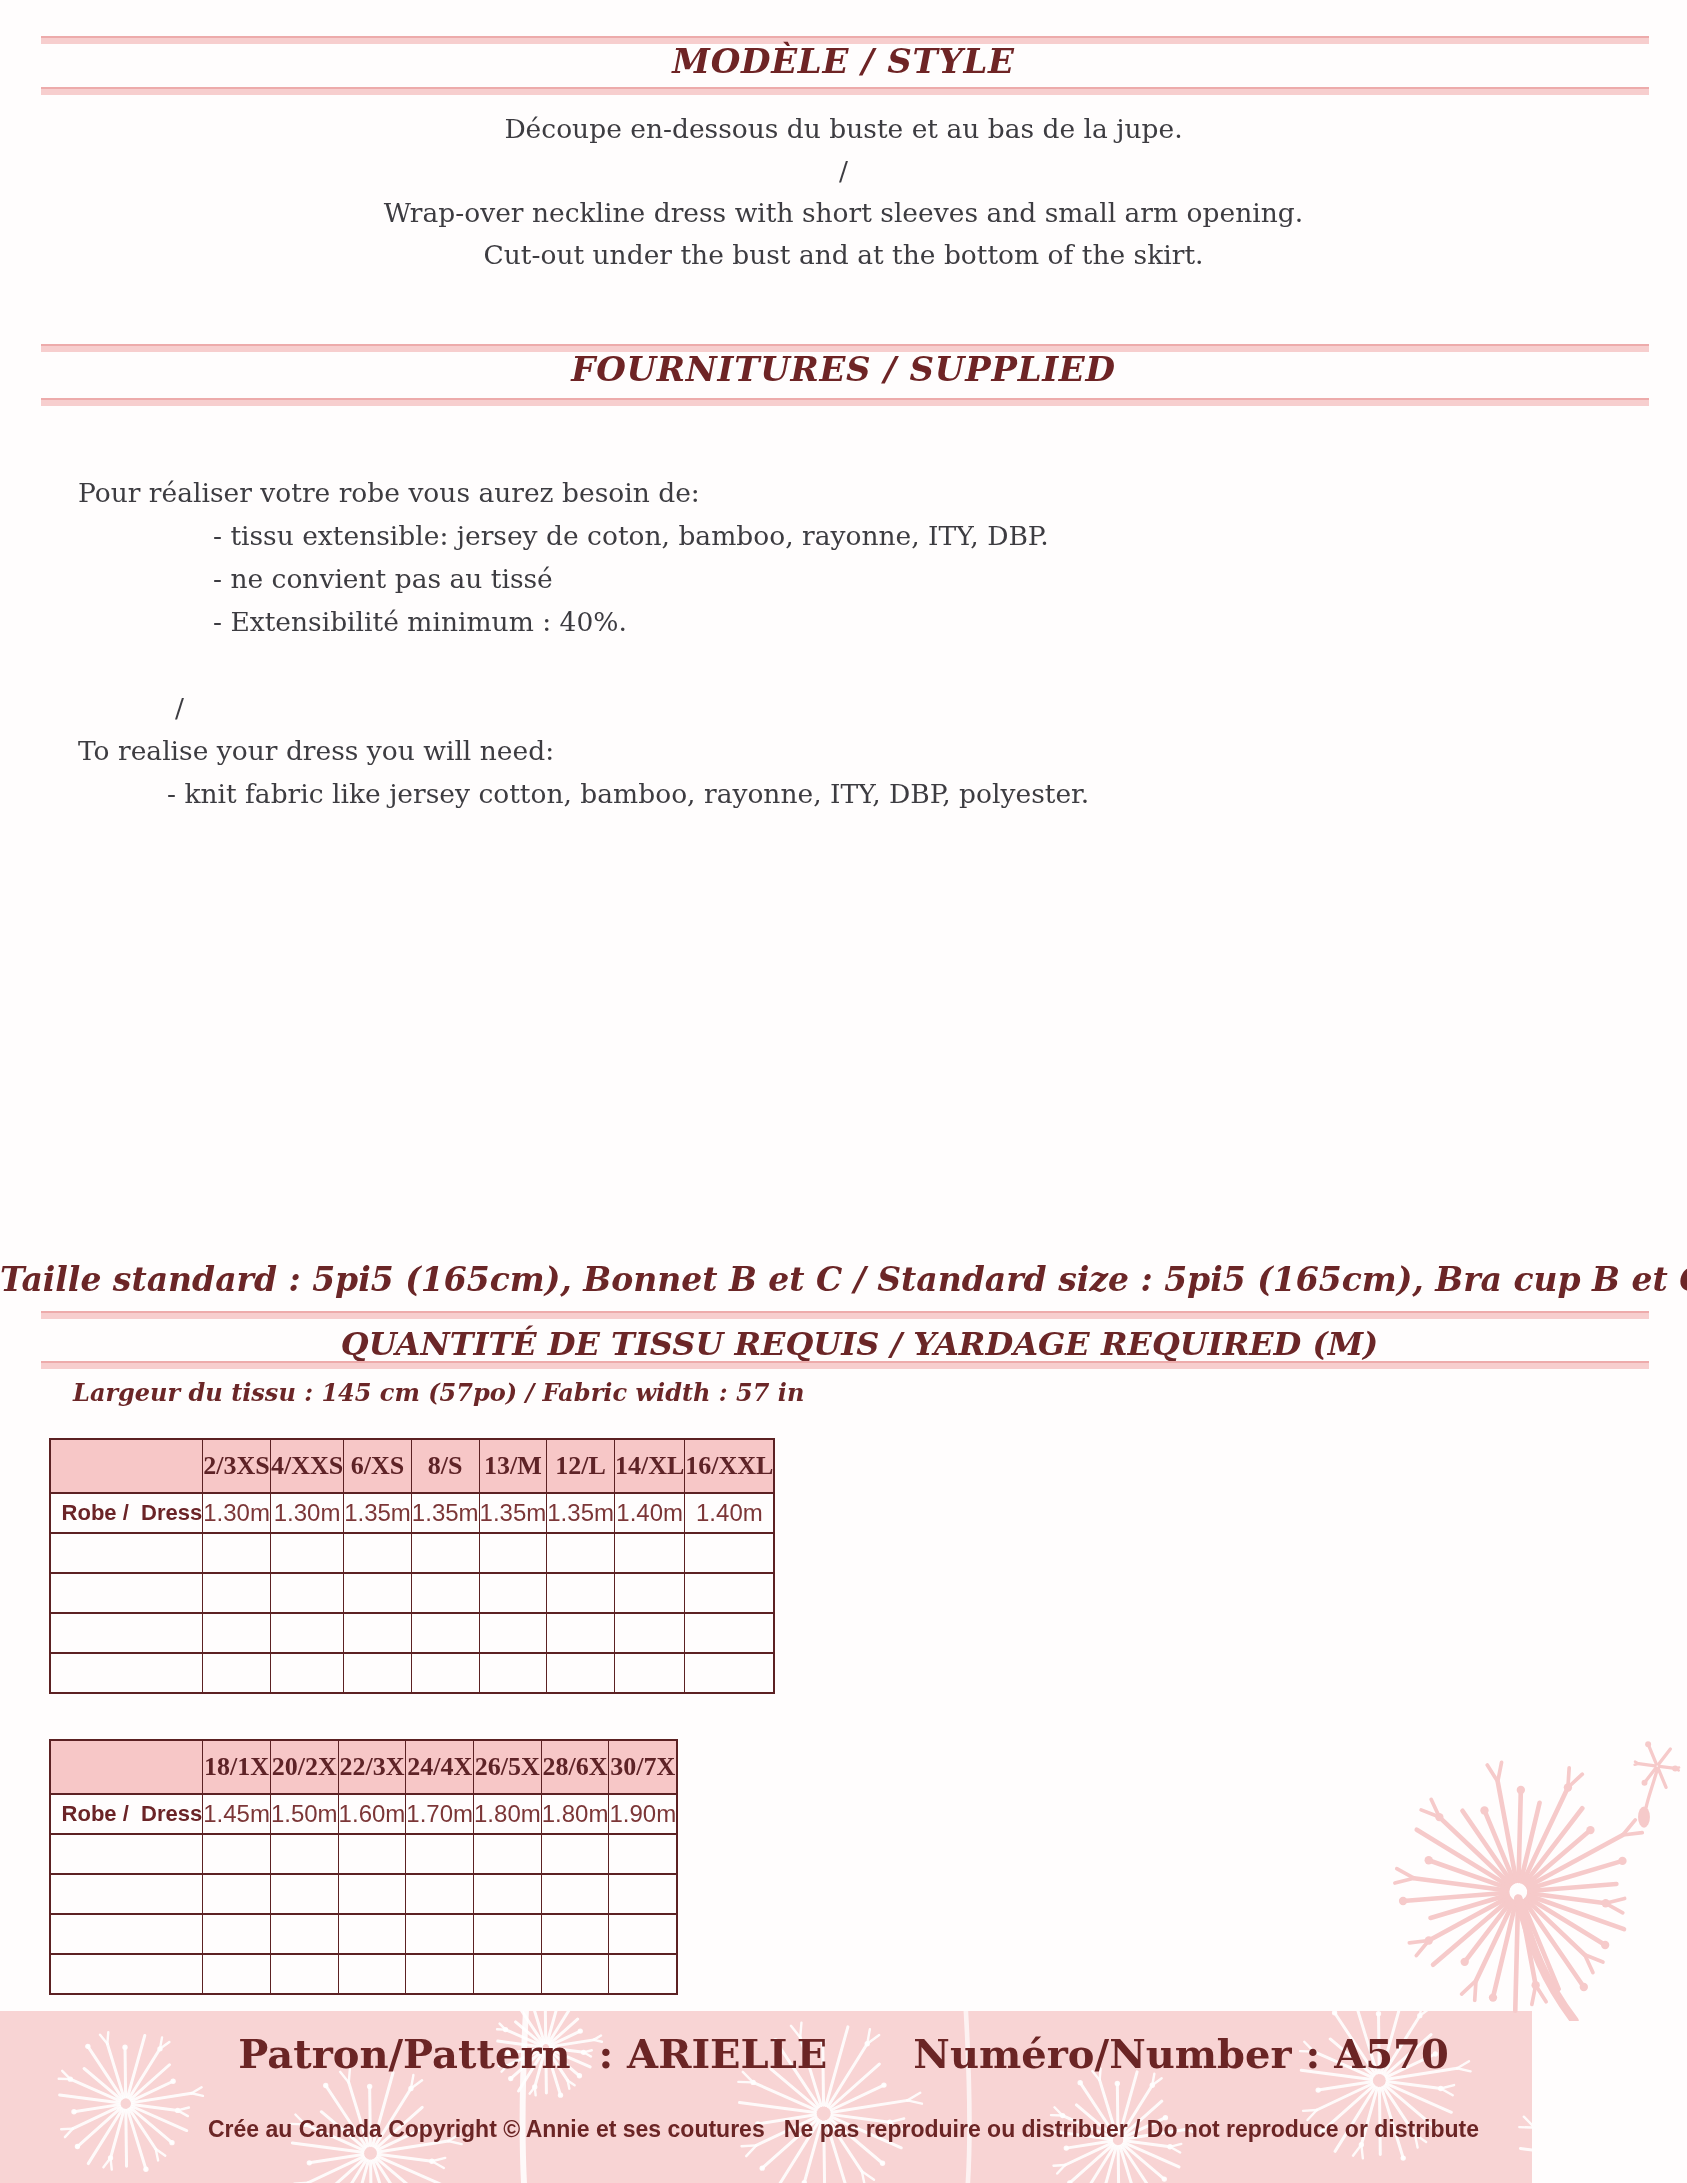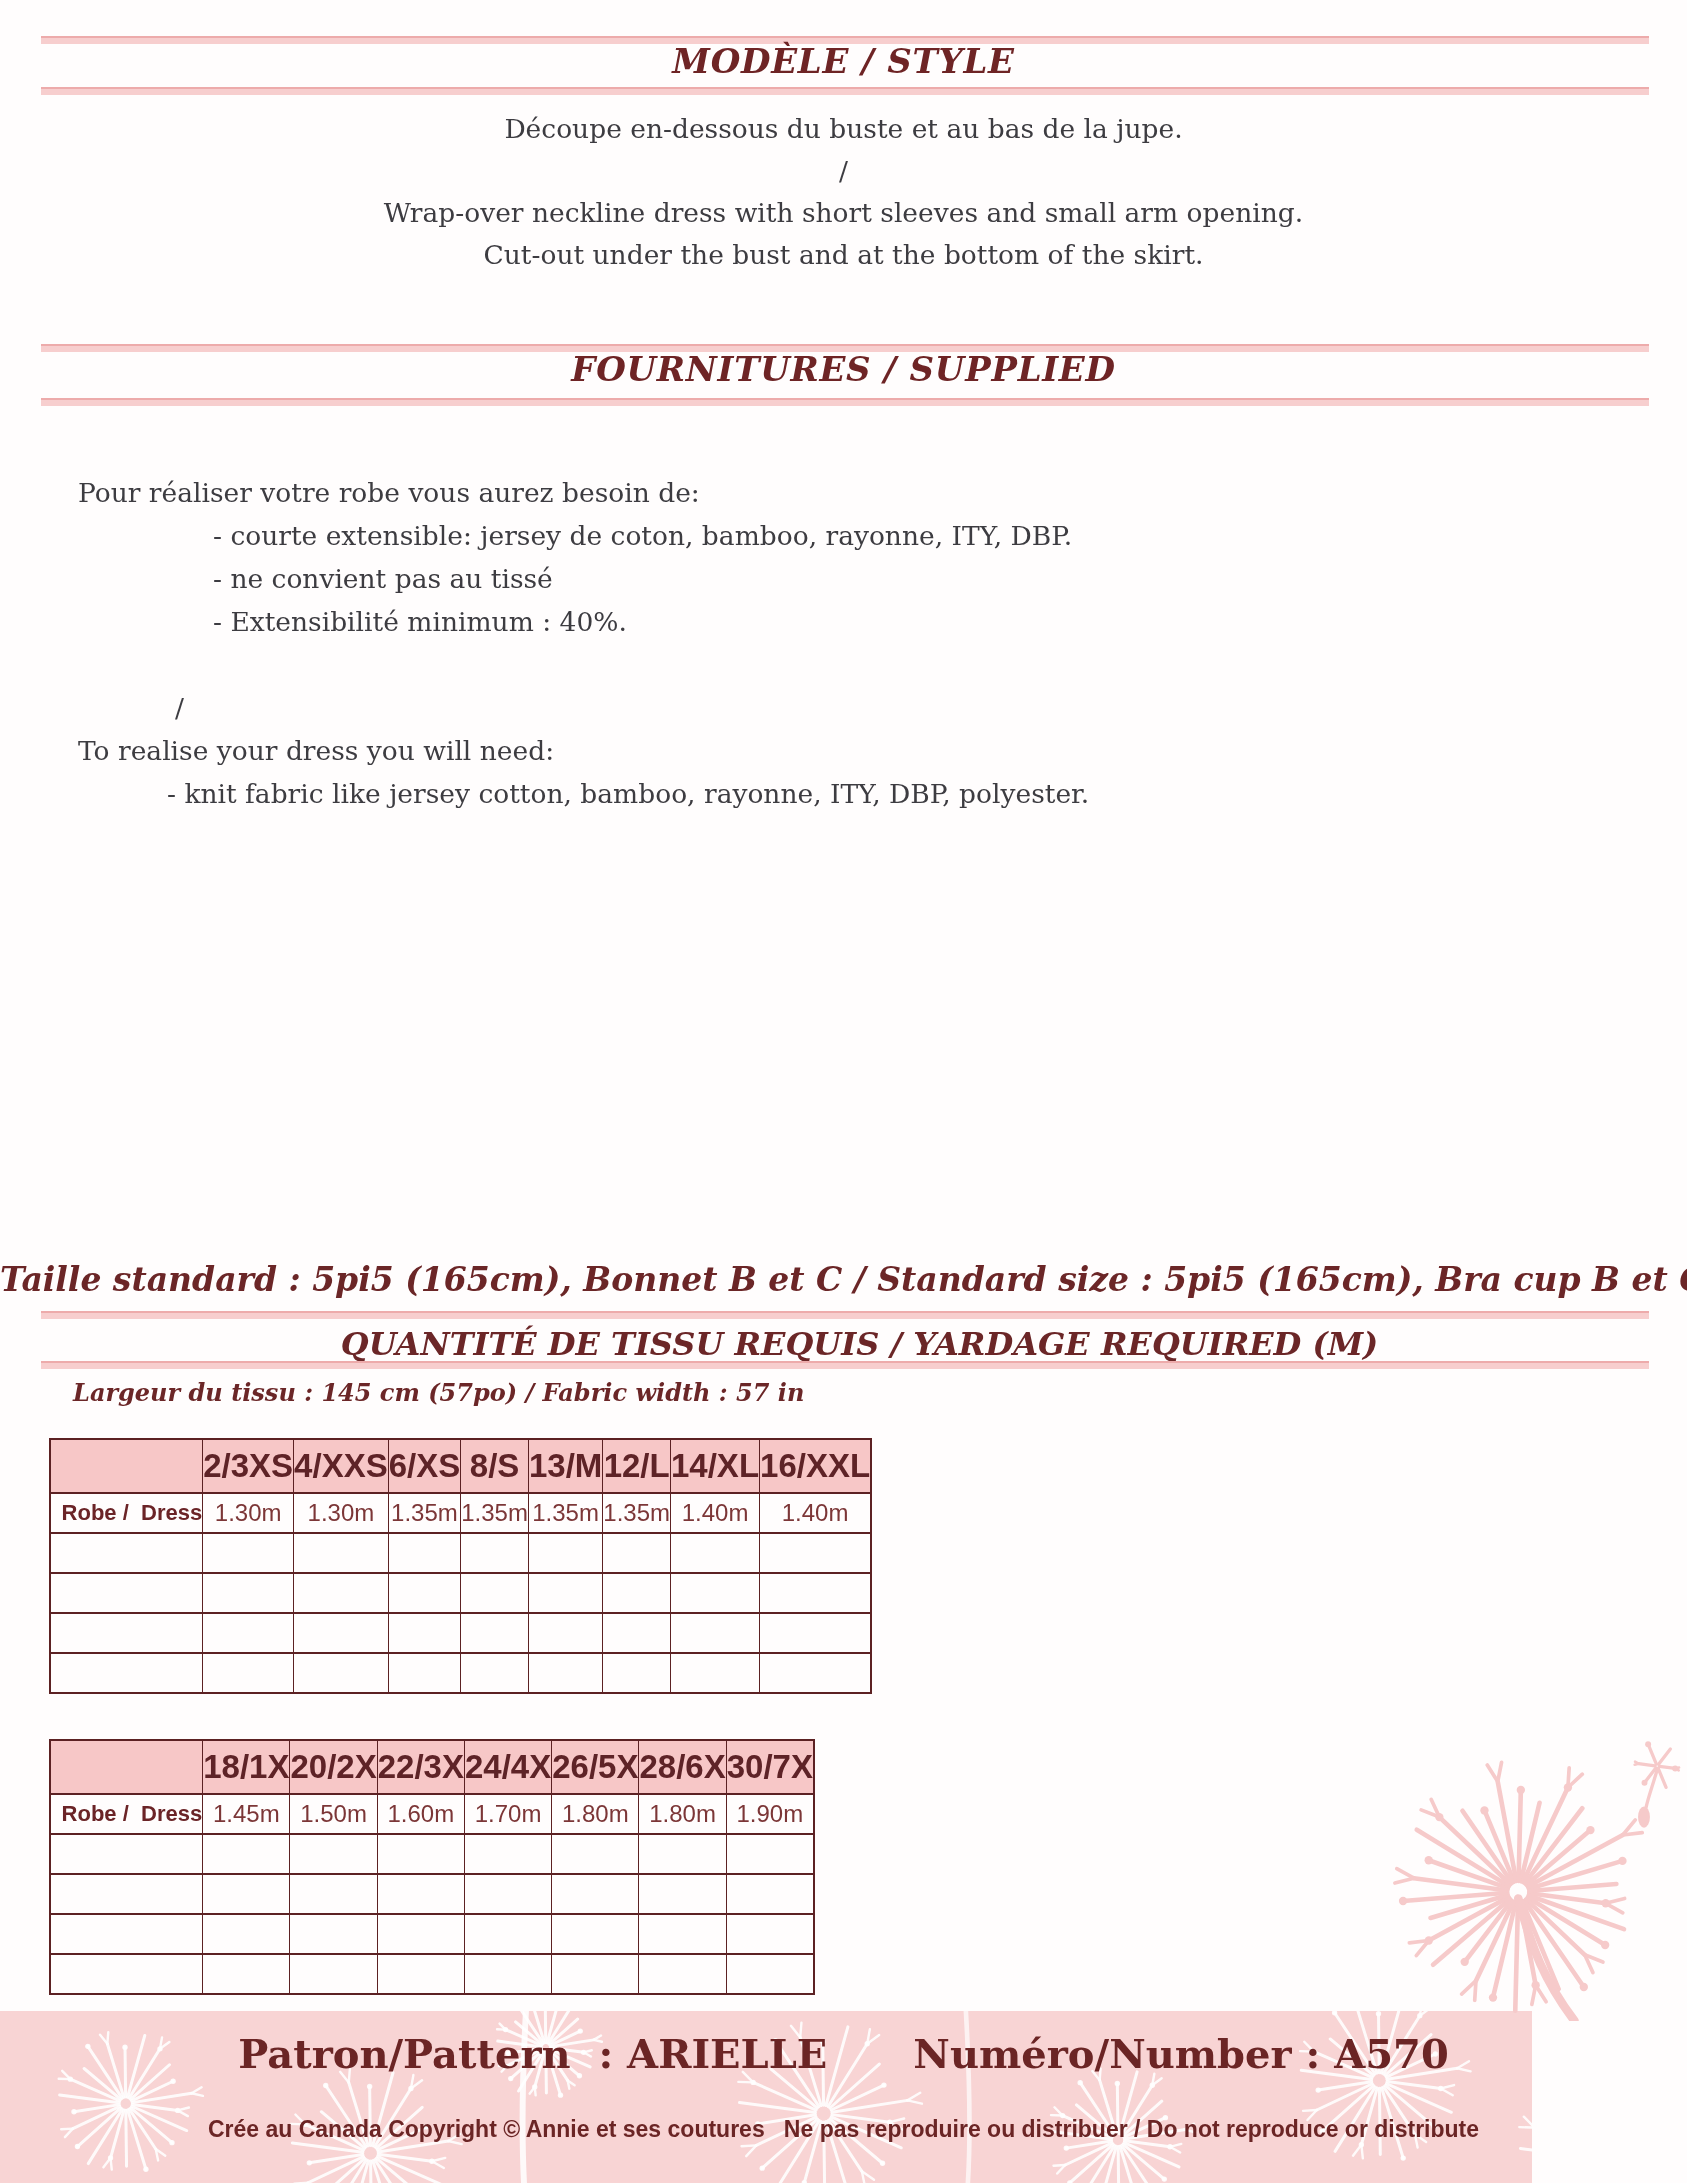--- a/index.html
+++ b/index.html
@@ -50,21 +50,21 @@
   }
   table.size-table th, table.size-table td{
     border-left:1.3px solid #5c2123;padding:0;overflow:hidden;
   }
   table.size-table th:first-child, table.size-table td:first-child{border-left:none;}
   table.size-table thead tr{border-bottom:2.6px solid #5c2123;}
   table.size-table tbody tr{border-bottom:2px solid #5c2123;border-radius:8px;}
   table.size-table tbody tr:last-child{border-bottom:none;}
   table.size-table th{
     height:52px;background:#f7c7c7;color:#5e2327;
-    font-family:Liberation Sans, sans-serif;font-weight:bold;font-size:33px;
+    font-family:Liberation Serif, serif;font-weight:bold;font-size:26px;
     text-align:center;
   }
   table.size-table td{
     height:38px;background:transparent;
     font-family:"Liberation Sans", sans-serif;font-size:24px;color:#7c3637;
     text-align:center;
   }
   table.size-table td.label{
     text-align:left;padding-left:10.6px;font-weight:bold;font-size:22px;
     color:#6b2427;white-space:pre;
@@ -101,21 +101,21 @@
   <div>Wrap-over neckline dress with short sleeves and small arm opening.</div>
   <div>Cut-out under the bust and at the bottom of the skirt.</div>
 </div>
 
 <div class="band" style="top:344px;"></div>
 <div class="sec-title" style="top:349px;">FOURNITURES / SUPPLIED</div>
 <div class="band" style="top:398px;"></div>
 
 <div class="supplies">
   <div class="sup-intro">Pour réaliser votre robe vous aurez besoin de:</div>
-  <div class="sup-item-fr">- courte extensible: jersey de coton, bamboo, rayonne, ITY, DBP.</div>
+  <div class="sup-item-fr">- tissu extensible: jersey de coton, bamboo, rayonne, ITY, DBP.</div>
   <div class="sup-item-fr">- ne convient pas au tissé</div>
   <div class="sup-item-fr">- Extensibilité minimum : 40%.</div>
   <div class="sup-slash">/</div>
   <div class="sup-intro">To realise your dress you will need:</div>
   <div class="sup-item-en">- knit fabric like jersey cotton, bamboo, rayonne, ITY, DBP, polyester.</div>
 </div>
 
 <div class="maroon-line" style="top:1260px;left:0;width:1687px;text-align:center;font-size:33px;">Taille standard : 5pi5 (165cm), Bonnet B et C / Standard size : 5pi5 (165cm), Bra cup B et C</div>
 <div class="band" style="top:1311px;"></div>
 <div class="maroon-line" style="top:1325px;left:16px;width:1687px;text-align:center;font-size:32px;">QUANTITÉ DE TISSU REQUIS / YARDAGE REQUIRED (M)</div>

